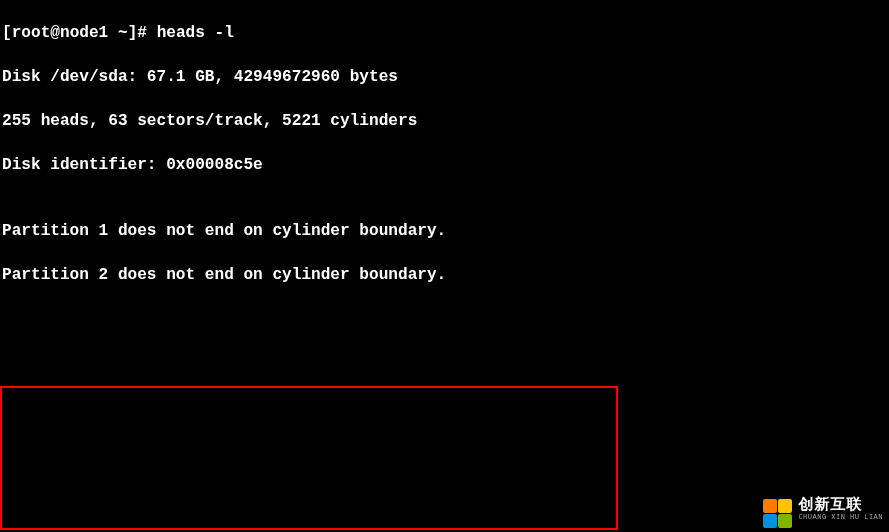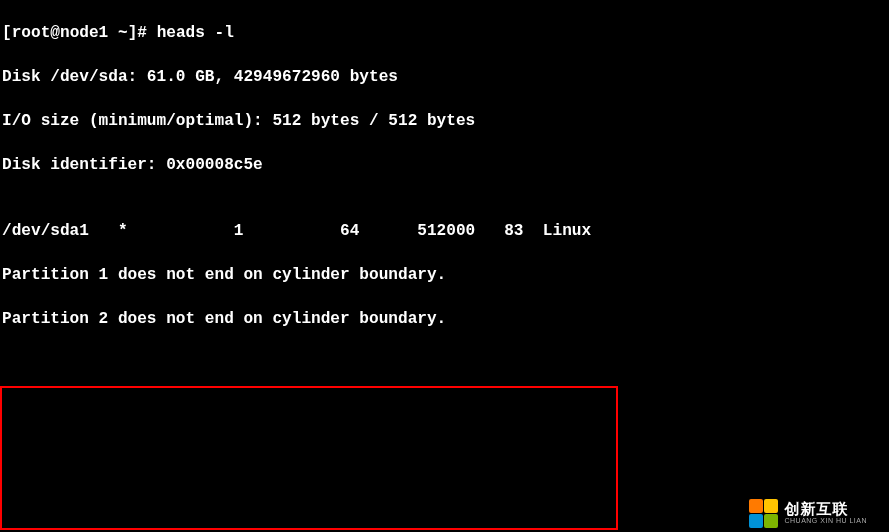--- a/index.html
+++ b/index.html
@@ -21,27 +21,27 @@
     position: relative;
   }
   .highlight-box {
     position: absolute;
     border: 2px solid #ff0000;
     box-sizing: border-box;
     pointer-events: none;
   }
   .watermark {
     position: absolute;
-    right: 22px;
+    right: 6px;
     bottom: 4px;
     display: flex;
-    align-items: center;
+    align-items: flex-start;
     gap: 6px;
     color: #fff;
-    font-family: Liberation Sans, sans-serif;
+    font-family: Liberation Mono, monospace;
   }
   .wm-logo {
     width: 30px;
     height: 30px;
     display: flex;
     flex-wrap: wrap;
   }
   .wm-logo span {
     width: 14px;
     height: 14px;
@@ -64,25 +64,24 @@
     color: #aaa;
     line-height: 9px;
   }
 </style>
 </head>
 <body>
 
 <div class="terminal">
 <span>[</span><span>root</span><span>@</span><span>node1</span><span> </span><span>~</span><span>]</span><span>#</span><span> </span><span>heads -l</span>
 <div></div>
-<div>Disk /dev/sda: 61.0 GB, 42949672960 bytes</div>
-<div>I/O size (minimum/optimal): 512 bytes / 512 bytes</div>
+<div>Disk /dev/sda: 67.1 GB, 42949672960 bytes</div>
+<div>255 heads, 63 sectors/track, 5221 cylinders</div>
 <div>Disk identifier: 0x00008c5e</div>
 <div></div>
-<div>/dev/sda1   *           1          64      512000   83  Linux</div>
 <div>Partition 1 does not end on cylinder boundary.</div>
 <div>Partition 2 does not end on cylinder boundary.</div>
 
 <div></div>
 
 
 
 
 
 

